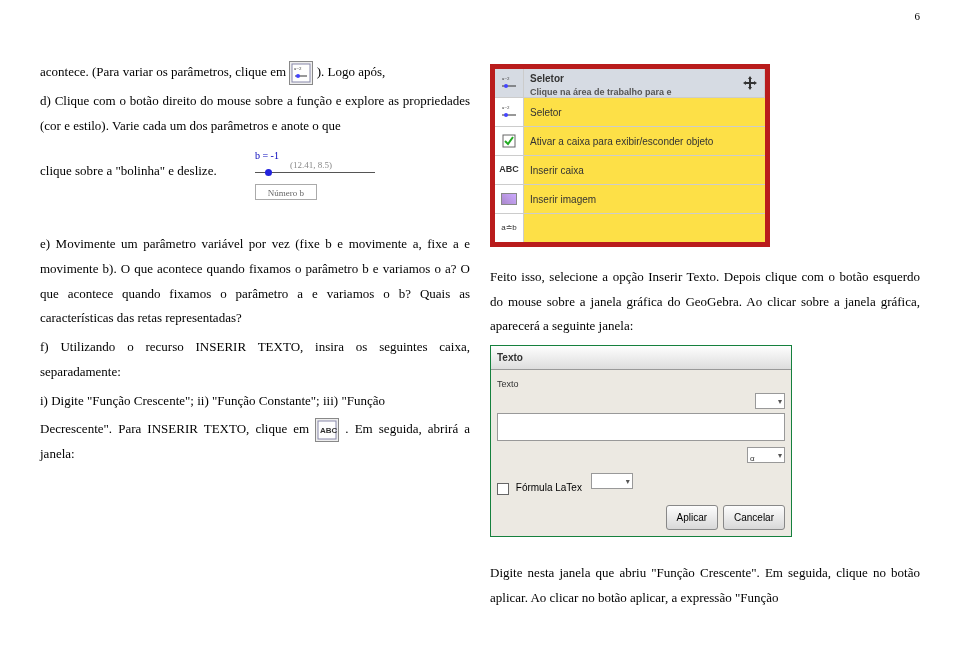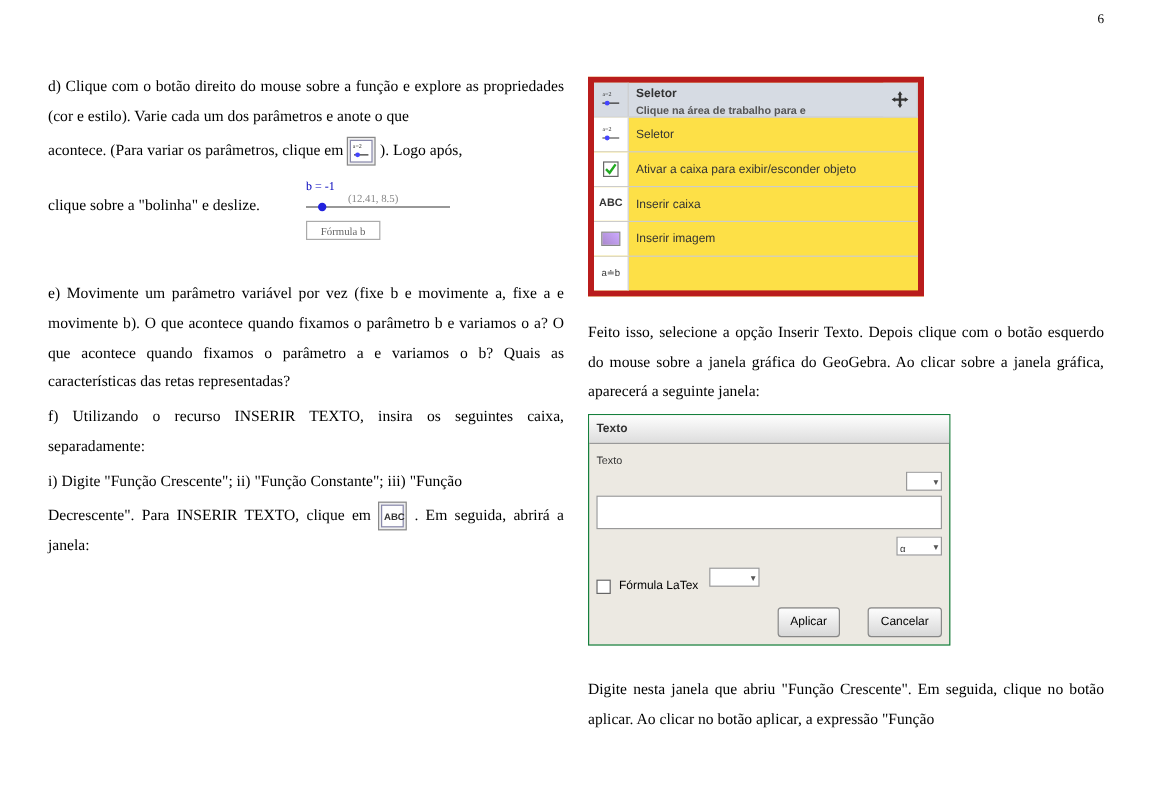--- a/index.html
+++ b/index.html
@@ -29,54 +29,54 @@
   .dlg { border: 1px solid #15803d; background: #ece9e2; width: 300px; font-family: Arial, sans-serif; font-size: 10px; margin-top: 6px; }
   .dlg .titlebar { background: linear-gradient(#fefefe,#ddd); border-bottom: 1px solid #999; padding: 2px 6px; font-weight: bold; color: #333; }
   .dlg .body { padding: 6px; }
   .dlg .lbl { font-size: 9px; color: #333; }
   .dlg .input { background: #fff; border: 1px solid #999; height: 26px; margin: 2px 0 6px 0; }
   .dlg .drop { display: inline-block; background: #fff; border: 1px solid #999; width: 28px; height: 14px; float: right; margin-bottom: 2px; position: relative; }
   .dlg .drop::after { content: "▾"; position: absolute; right: 2px; font-size: 8px; color: #555; }
   .dlg .chkrow { margin-top: 8px; }
   .dlg .chk { display: inline-block; width: 10px; height: 10px; border: 1px solid #666; background: #fff; vertical-align: middle; margin-right: 4px; }
   .dlg .btns { text-align: right; margin-top: 8px; }
-  .dlg .btn { display: inline-block; border: 1px solid #888; background: linear-gradient(#fdfdfd,#d8d8d8); padding: 2px 10px; border-radius: 3px; font-size: 10px; margin-left: 20px; }
+  .dlg .btn { display: inline-block; border: 1px solid #888; background: linear-gradient(#fdfdfd,#d8d8d8); padding: 2px 10px; border-radius: 3px; font-size: 10px; margin-left: 2px; }
   .icon-abc { font-family: Arial, sans-serif; font-weight: bold; font-size: 9px; color: #333; }
   .icon-img { width: 14px; height: 10px; background: linear-gradient(45deg,#a8c,#caf); border: 1px solid #888; }
   .icon-rel { font-family: Arial, sans-serif; font-size: 8px; color: #333; }
   .nowrap { white-space: nowrap; }
 </style>
 </head>
 <body>
 
 <div class="page">
   <div class="pagenum">6</div>
 
   <div class="col left">
-    <p class="para">d) Clique com o botão direito do mouse sobre a função e explore as propriedades (cor e estilo). Varie cada um dos parâmetros e anote o que</p>
     <p class="para nowrap">
       <span>acontece. (Para variar os parâmetros, clique em </span>
       <span class="inline-icon">
         <svg class="icon-svg" viewBox="0 0 22 22">
             <rect x="2" y="2" width="18" height="18" fill="#fefefe" stroke="#88a"></rect>
             <line x1="5" y1="14" x2="17" y2="14" stroke="#333"></line>
             <circle cx="8" cy="14" r="2" fill="#44f"></circle>
             <text x="4" y="8" font-size="5" fill="#333">a=2</text>
           </svg>
       </span>
       <span>). Logo após,</span>
     </p>
+    <p class="para">d) Clique com o botão direito do mouse sobre a função e explore as propriedades (cor e estilo). Varie cada um dos parâmetros e anote o que</p>
     <p class="para">
       <span>clique sobre a "bolinha" e deslize. </span>
       <span class="slider-fig">
         <span class="lbl-b">b = -1</span>
         <span class="coords">(12.41, 8.5)</span>
         <span class="track"></span>
         <span class="knob"></span>
-        <span class="numbox">Fórmula b</span>
+        <span class="numbox">Número b</span>
       </span>
     </p>
 
     <p class="para" style="margin-top:30px;">e) Movimente um parâmetro variável por vez (fixe b e movimente a, fixe a e movimente b). O que acontece quando fixamos o parâmetro b e variamos o a? O que acontece quando fixamos o parâmetro a e variamos o b? Quais as características das retas representadas?</p>
 
     <p class="para">f) Utilizando o recurso INSERIR TEXTO, insira os seguintes caixa, separadamente:</p>
 
     <p class="para">i) Digite "Função Crescente"; ii) "Função Constante"; iii) "Função</p>
 
     <p class="para">

